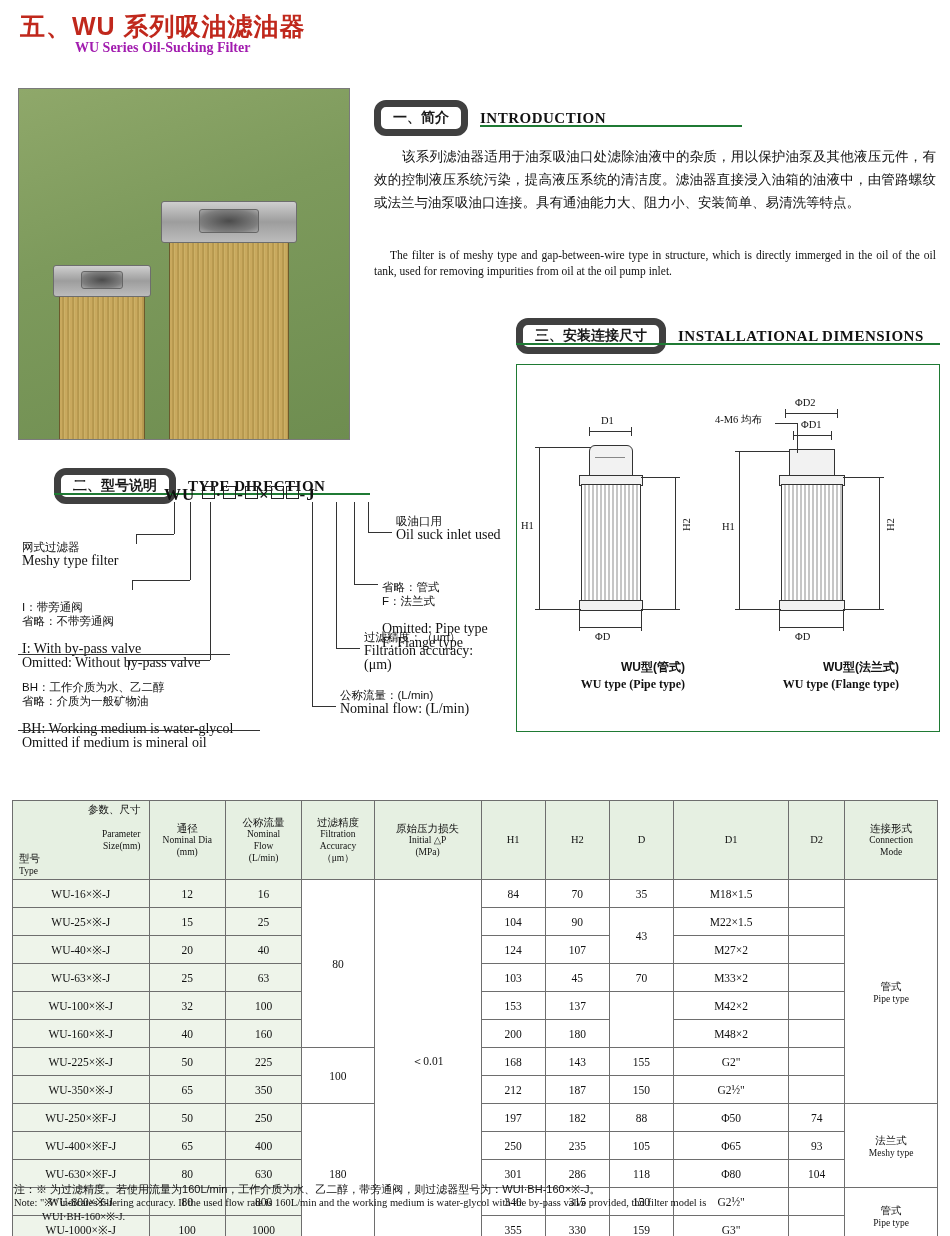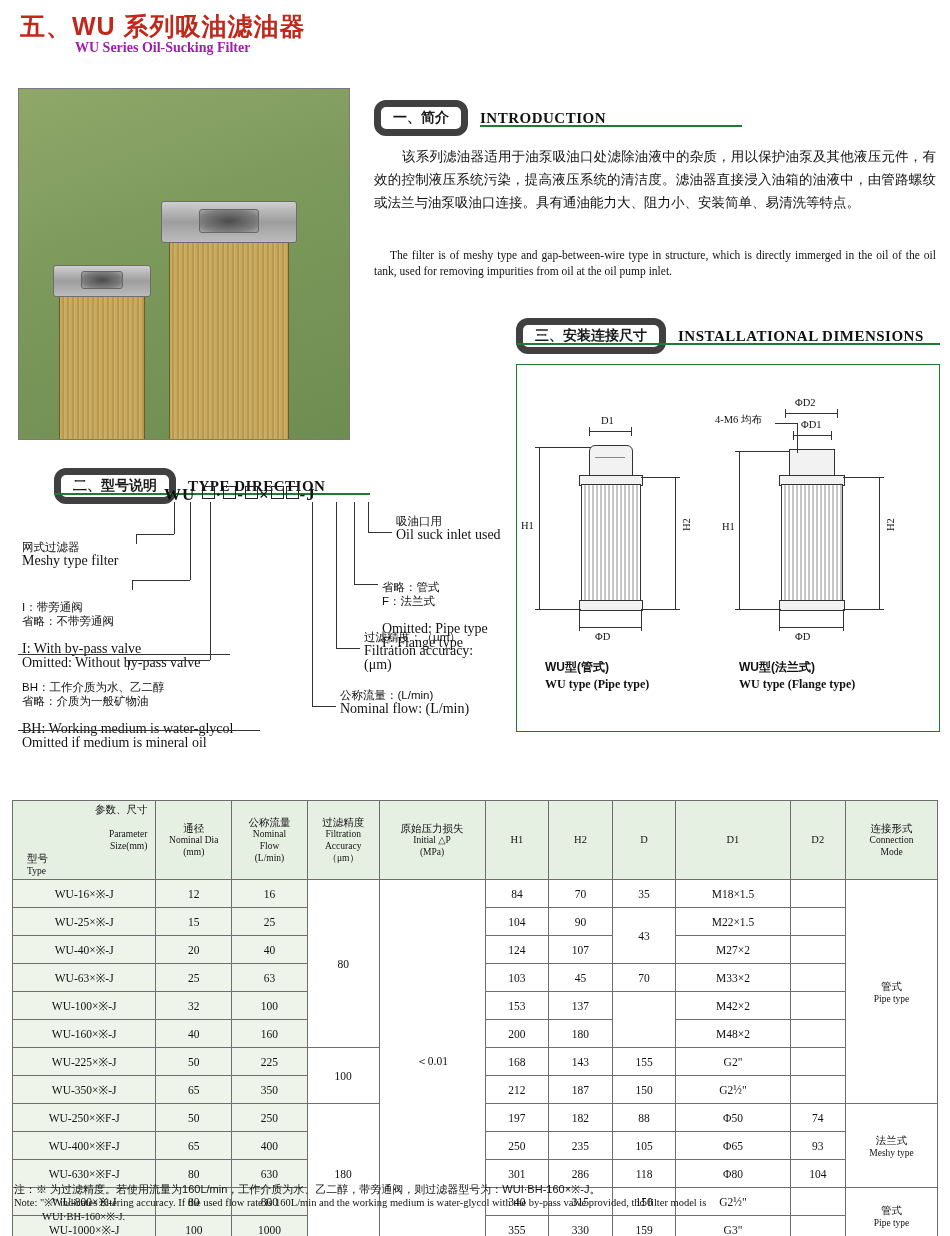--- a/index.html
+++ b/index.html
@@ -101,21 +101,21 @@
   }
   .dl{position:absolute;background:#333;}
   .dl.h{height:1px;}
   .dl.v{width:1px;}
   .dlabel{position:absolute;font-size:10.5px;font-family:"Liberation Serif", serif;}
   .filterbody{
     position:absolute;border:1px solid #333;
     background:repeating-linear-gradient(90deg,#ffffff 0px,#ffffff 2px,#8d8d8d 3px,#ffffff 4px);
   }
   .cap{position:absolute;border:1px solid #333;background:#f2f2f2;}
-  .capname{position:absolute;text-align:left;font-size:12px;line-height:17px;}
+  .capname{position:absolute;text-align:right;font-size:12px;line-height:17px;}
   .capname .cn{font-family:"Liberation Sans", sans-serif;font-weight:bold;}
   .capname .en{font-family:"Liberation Serif", serif;font-weight:bold;}
 
   
   .tbl-wrap{position:absolute;left:12px;top:800px;width:926px;}
   table.params{border-collapse:collapse;width:926px;font-size:11.5px;}
   table.params td,table.params th{
     border:1px solid #6e6e6e;text-align:center;vertical-align:middle;
     padding:2px 2px;font-weight:normal;
   }
@@ -326,21 +326,21 @@
 Omitted if medium is mineral oil</div>
     </div>
     <div class="brk" style="left:4px;top:186px;width:242px;height:66px;border-right:none;border-top:none;border-left:none;border-bottom:1px solid #333;"></div>
   </div>
 
 
   <div class="tbl-wrap">
     <table class="params">
       <thead>
         <tr>
-          <td style="width:125px;text-align:left;padding-left:14px;">
+          <td style="width:125px;text-align:left;padding-left:6px;">
             <div style="text-align:right;padding-right:6px;">
               <span class="cnsm">参数、尺寸</span>
             </div>
             <div style="text-align:right;padding-right:6px;white-space:pre-line;">
               <span class="ensm">Parameter
 Size(mm)</span>
             </div>
             <div style="text-align:left;">
               <span class="cnsm">型号</span>
             </div>

